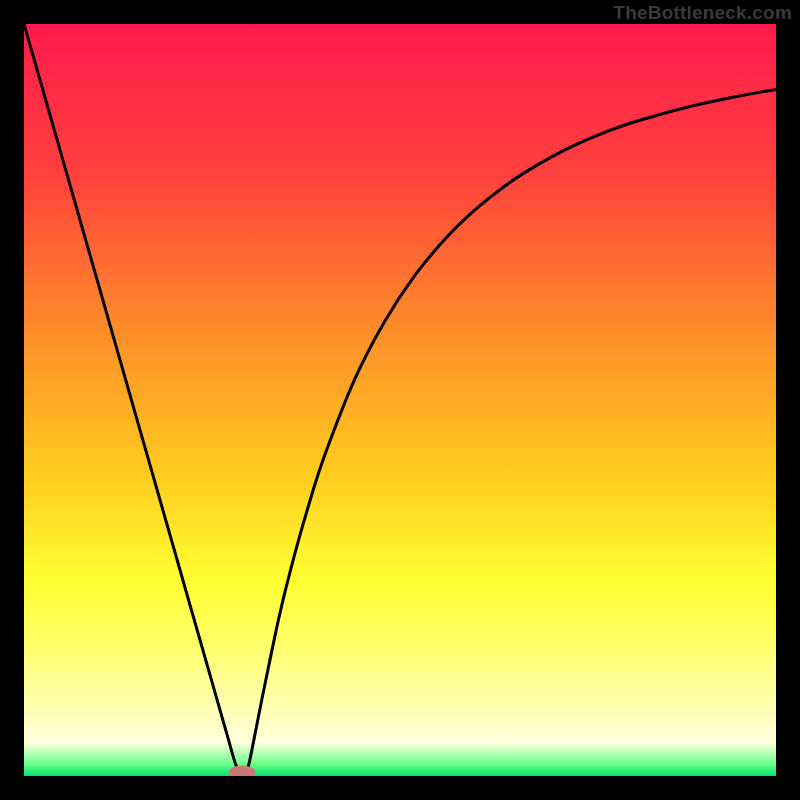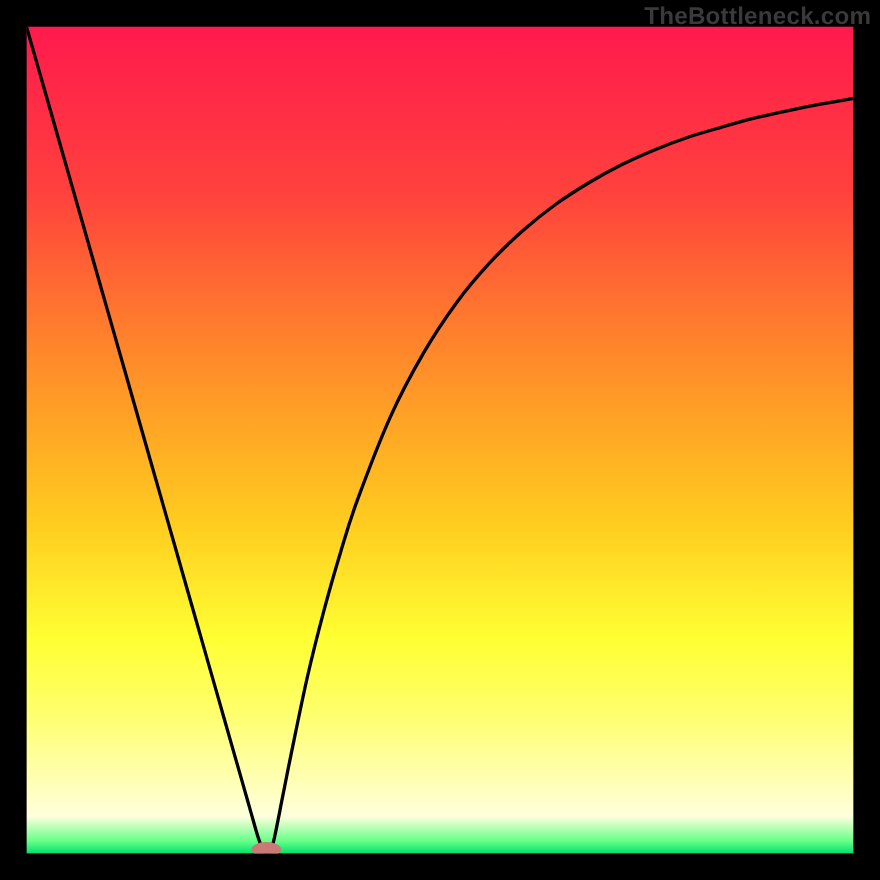--- a/index.html
+++ b/index.html
@@ -27,21 +27,21 @@
     height: 752px;
   }
   .plot svg {
     display: block;
   }
   .watermark {
     position: absolute;
     top: 2px;
     right: 8px;
     color: #3a3a3a;
-    font-size: 22px;
+    font-size: 19px;
     font-weight: 600;
     letter-spacing: 0.2px;
     user-select: none;
   }
 </style>
 </head>
 <body>
 
 <div class="frame">
   <div class="watermark">TheBottleneck.com</div>

